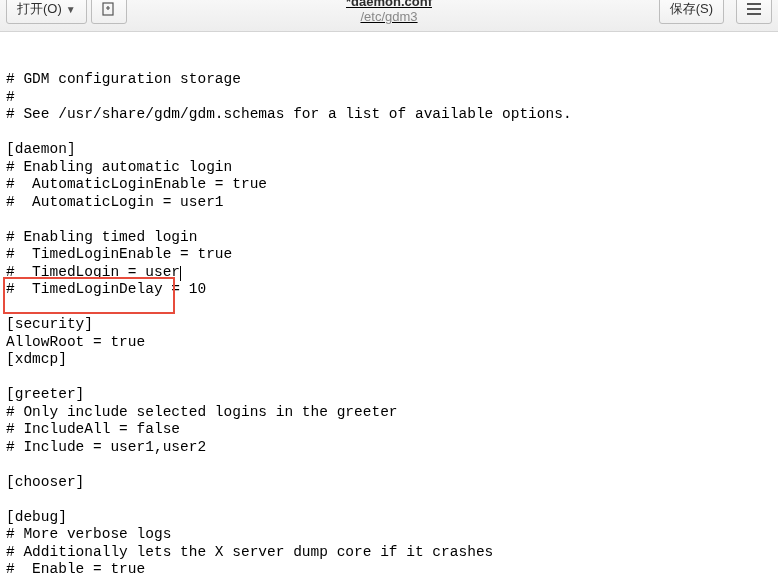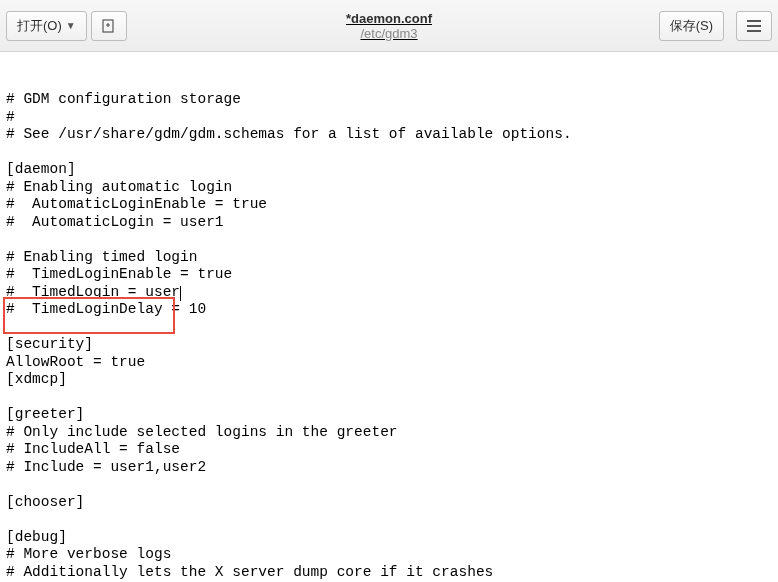--- a/index.html
+++ b/index.html
@@ -4,25 +4,25 @@
   <style>
     * { margin: 0; padding: 0; box-sizing: border-box; }
     body {
       font-family: sans-serif;
       background: #fff;
       width: 778px;
       height: 582px;
       overflow: hidden;
     }
     .header {
-      height: 52px;
+      height: 32px;
       background: linear-gradient(to bottom, #f7f7f7, #ededed);
       border-bottom: 1px solid #d4d4d4;
       display: flex;
-      align-items: center;
+      align-items: flex-end;
       padding: 7px 6px;
       position: relative;
     }
     .btn {
       background: linear-gradient(to bottom, #fdfdfd, #f0f0f0);
       border: 1px solid #bdbdbd;
       border-radius: 3px;
       padding: 5px 10px;
       font-size: 13px;
       color: #2e2e2e;

